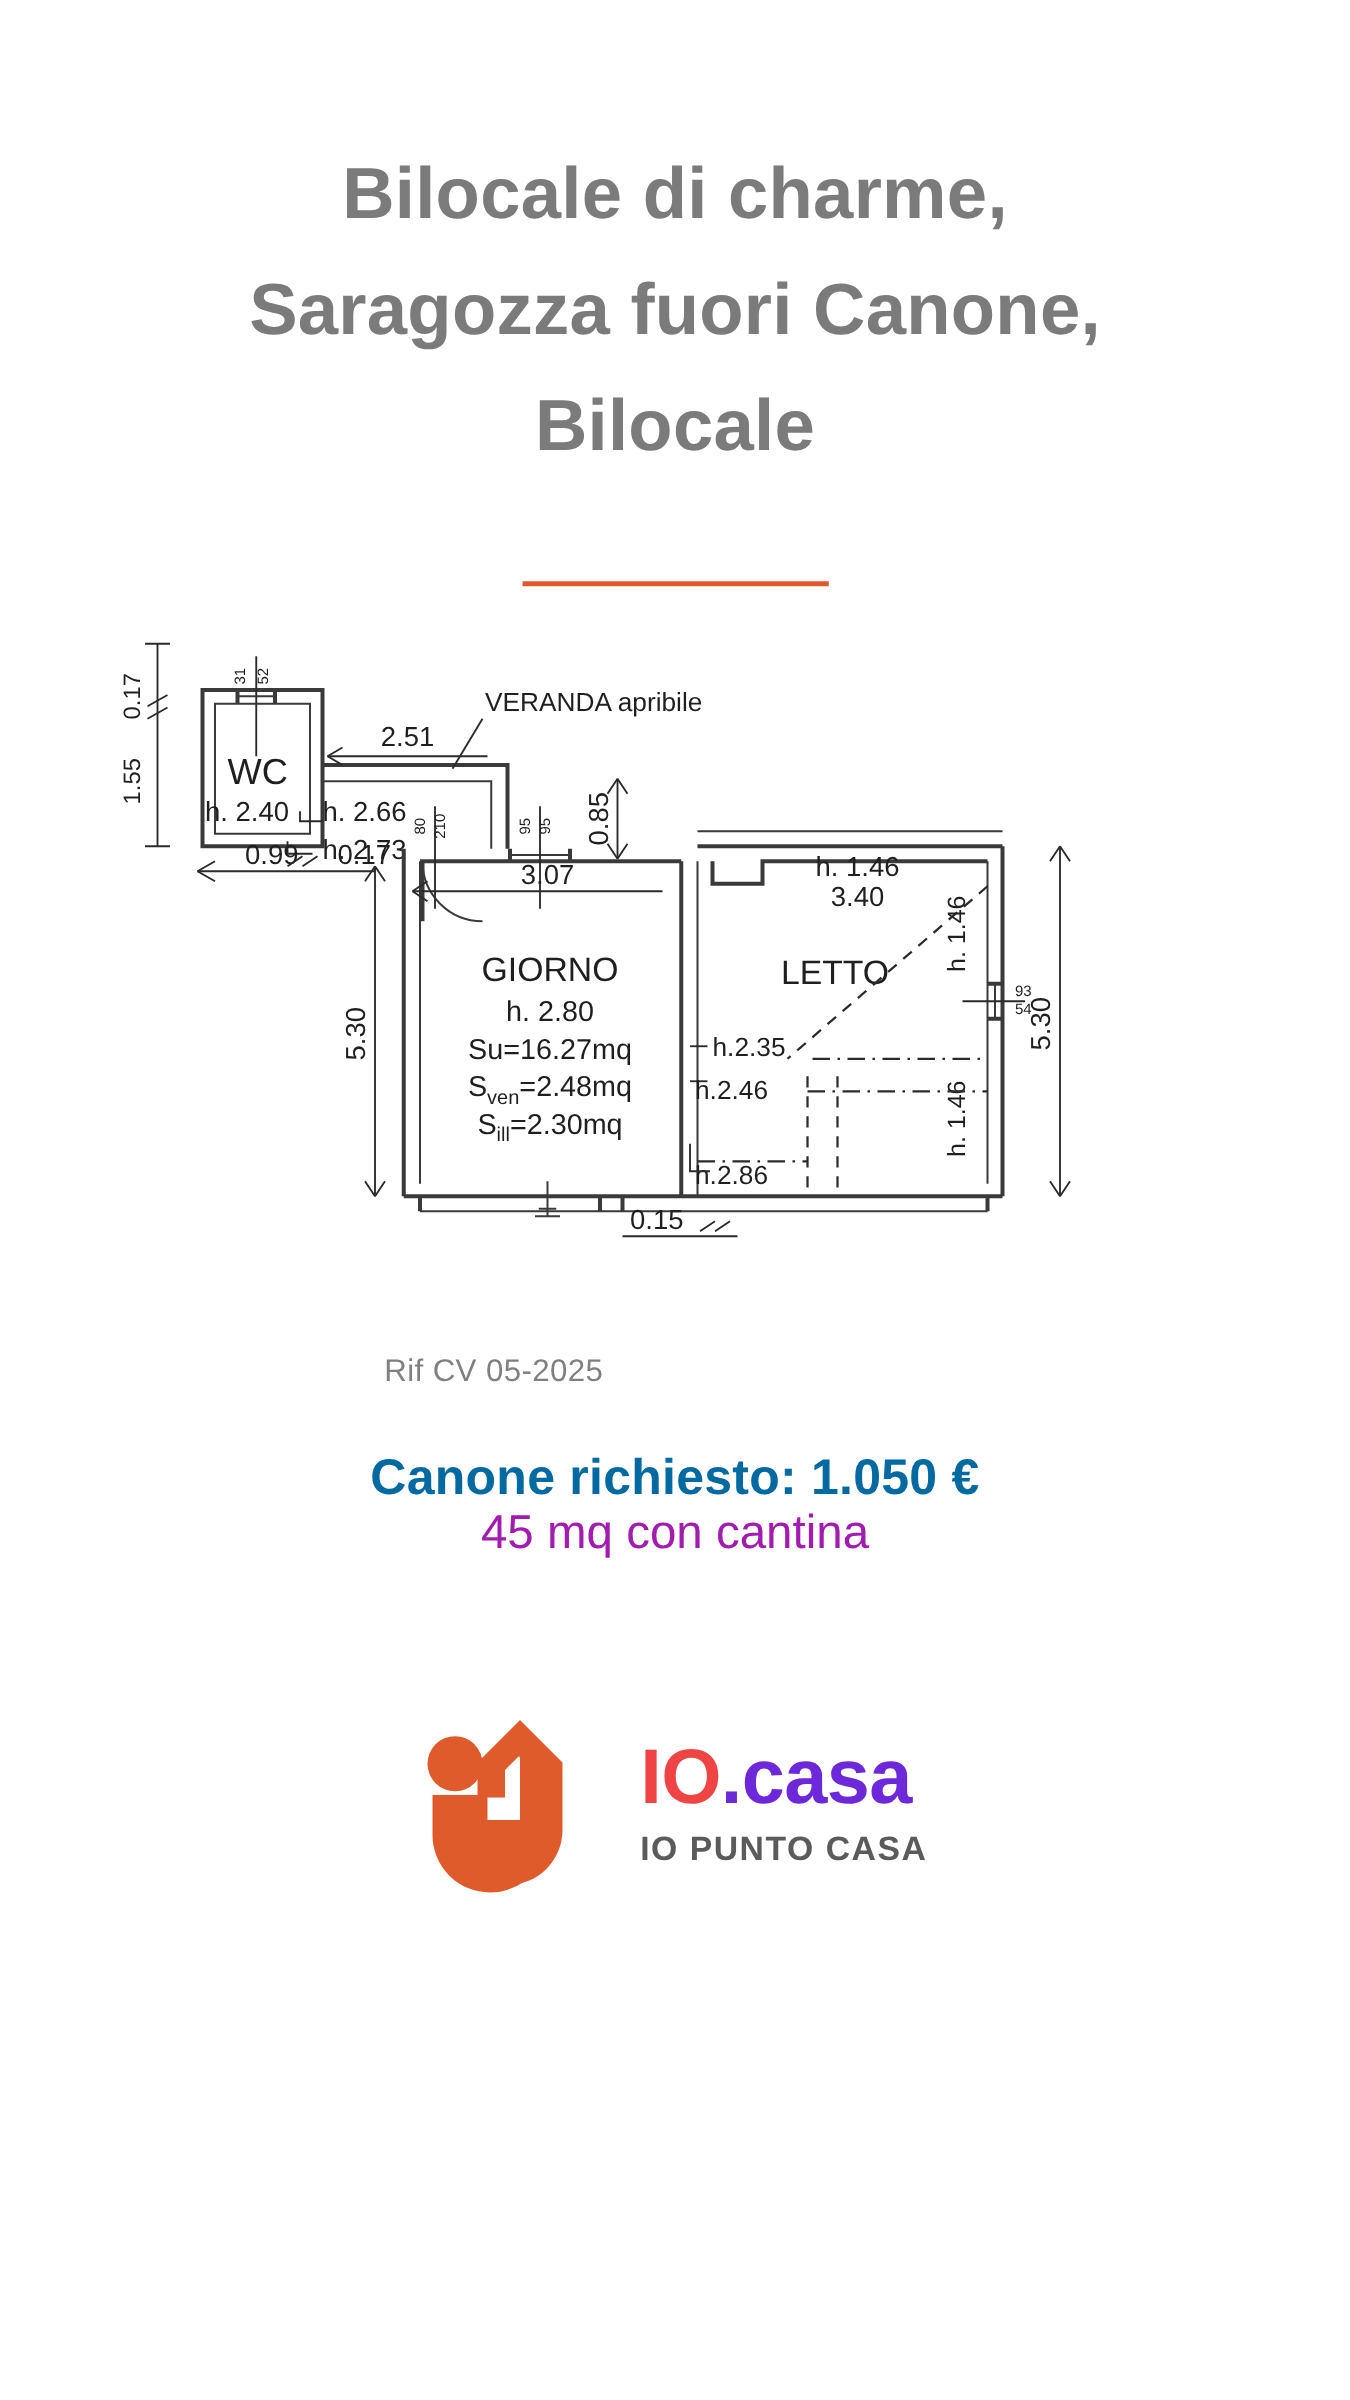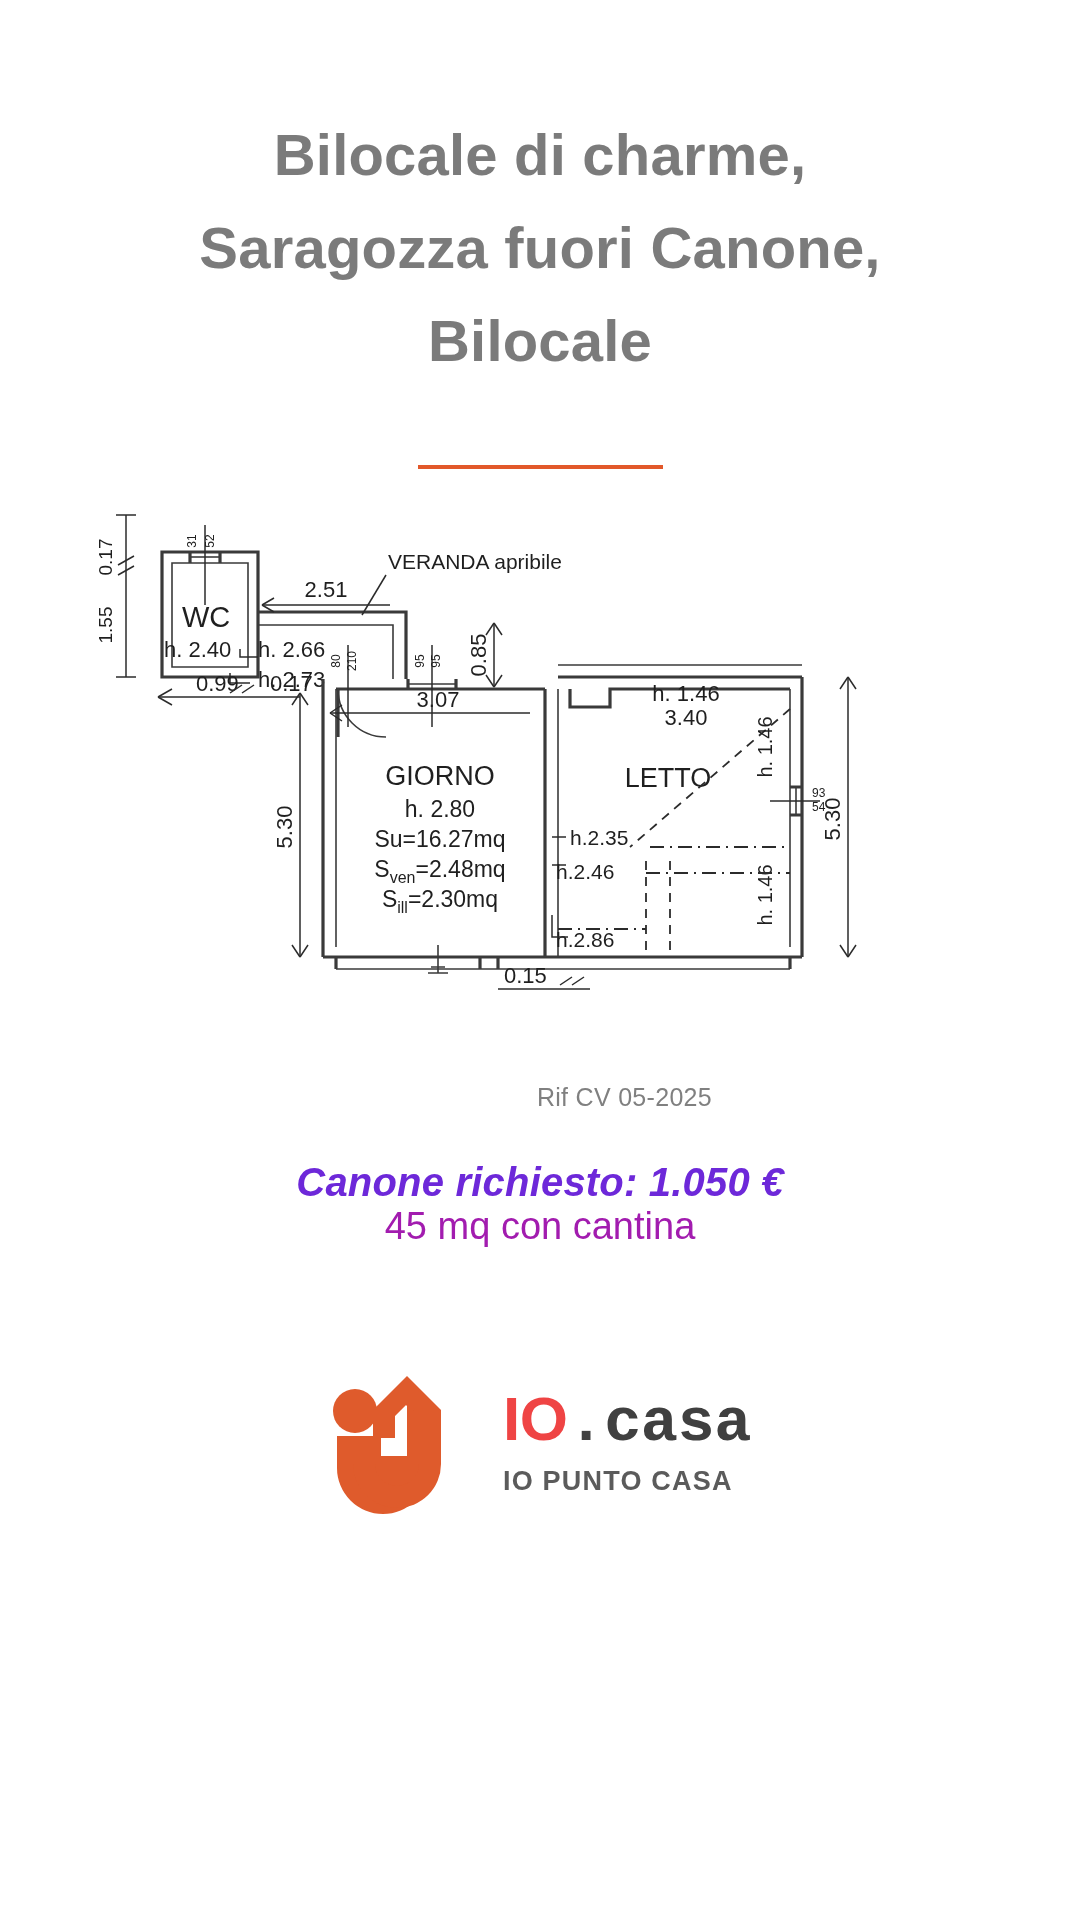--- a/index.html
+++ b/index.html
@@ -53,38 +53,37 @@
     width: 1080px;
     margin-top: 28px;
     display: flex;
     justify-content: center;
   }
   .plan-svg { display: block; }
 
   
   .ref-wrap {
     width: 924px;
-    text-align: right;
+    text-align: center;
     padding-right: 290px;
     margin-top: 6px;
   }
   .ref-text {
     font-size: 25px;
     color: #808080;
     letter-spacing: 0.3px;
   }
 
   
   .price {
     margin-top: 48px;
     font-size: 40px;
     font-weight: bold;
-    color: #6d28d9;
+    color: #0369a1;
     letter-spacing: 0.2px;
-    font-style: italic;
   }
   .size {
     font-size: 38px;
     color: #a21caf;
     font-weight: 400;
   }
 
   
   .logo-wrap {
     margin-top: 116px;
@@ -99,21 +98,21 @@
     justify-content: center;
     padding-top: 6px;
   }
   .logo-word {
     font-size: 62px;
     font-weight: bold;
     line-height: 60px;
     letter-spacing: -0.5px;
   }
   .logo-io { color: #ef4444; }
-  .logo-casa { color: #404040; font-family: Liberation Mono, monospace; }
+  .logo-casa { color: #6d28d9; }
   .logo-sub {
     font-size: 27px;
     color: #5b5b5b;
     letter-spacing: 1.2px;
     margin-top: 12px;
     font-weight: 700;
   }
 </style>
 </head>
 <body>

